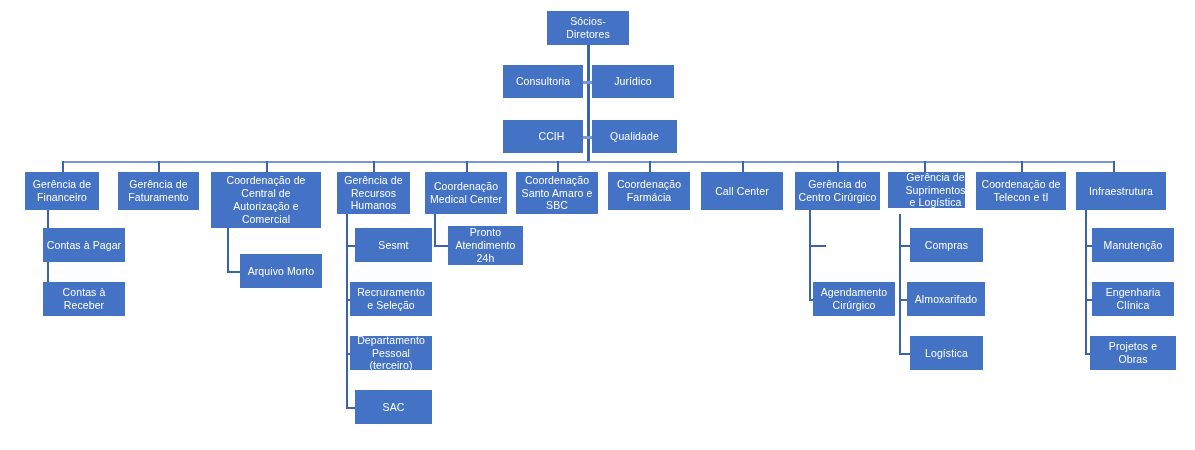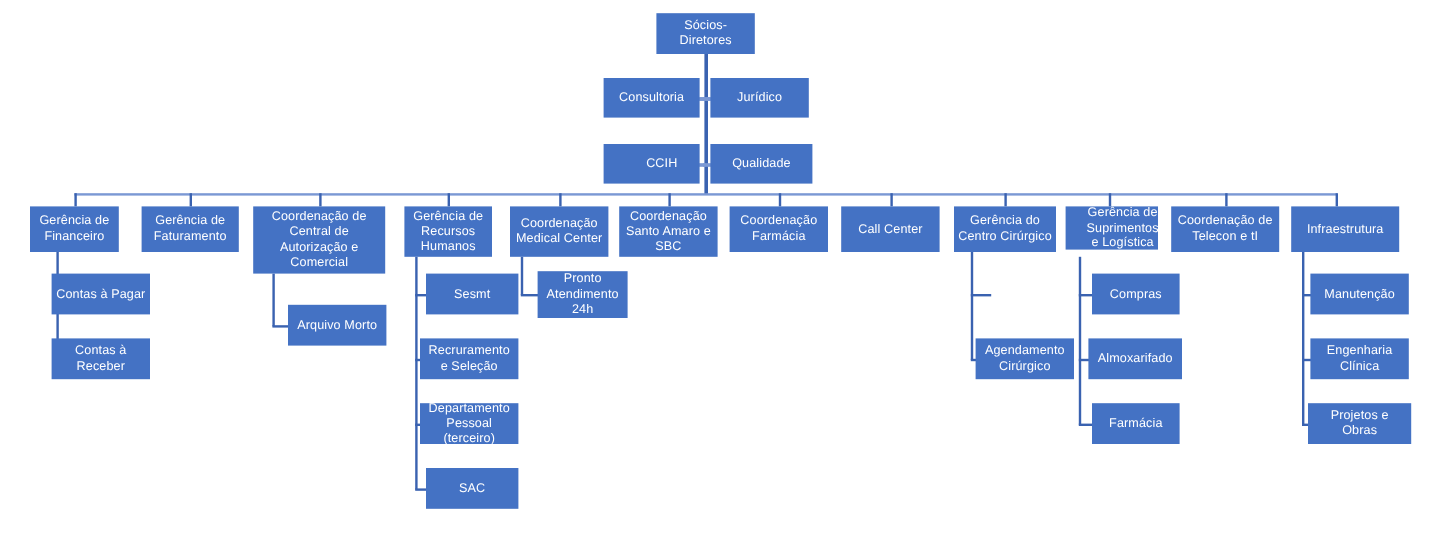--- a/index.html
+++ b/index.html
@@ -127,19 +127,19 @@
   <div class="node" style="left:350px; top:282px; width:82px; height:34px;">Recruramento e Seleção</div>
   <div class="node" style="left:350px; top:336px; width:82px; height:34px;">Departamento Pessoal (terceiro)</div>
   <div class="node" style="left:355px; top:390px; width:77px; height:34px;">SAC</div>
 
   <div class="node" style="left:448px; top:226px; width:75px; height:39px;">Pronto Atendimento 24h</div>
 
   <div class="node" style="left:813px; top:282px; width:82px; height:34px;">Agendamento Cirúrgico</div>
 
   <div class="node" style="left:910px; top:228px; width:73px; height:34px;">Compras</div>
   <div class="node" style="left:907px; top:282px; width:78px; height:34px;">Almoxarifado</div>
-  <div class="node" style="left:910px; top:336px; width:73px; height:34px;">Farmácia</div>
+  <div class="node" style="left:910px; top:336px; width:73px; height:34px;">Logística</div>
 
   <div class="node" style="left:1092px; top:228px; width:82px; height:34px;">Manutenção</div>
   <div class="node" style="left:1092px; top:282px; width:82px; height:34px;">Engenharia Clínica</div>
   <div class="node" style="left:1090px; top:336px; width:86px; height:34px;">Projetos e Obras</div>
 
 </div>
 
 </body></html>

